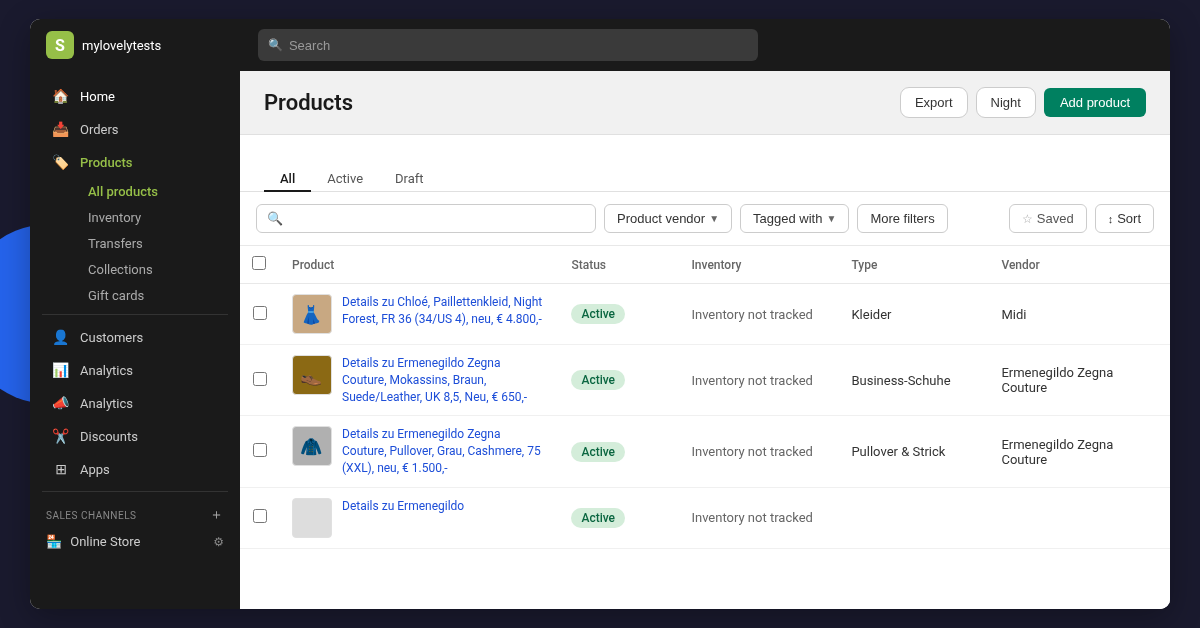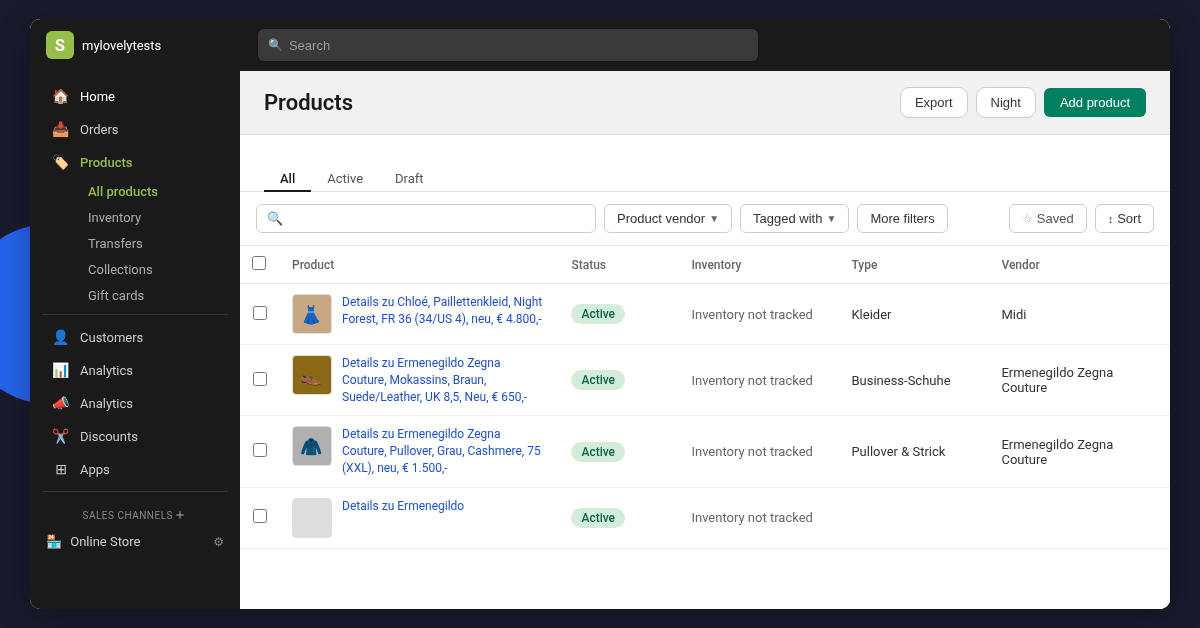--- a/index.html
+++ b/index.html
@@ -161,21 +161,21 @@
       margin: 6px 12px;
     }
     .sidebar-section-label {
       font-size: 10px;
       color: #888;
       padding: 8px 16px 4px;
       letter-spacing: 0.5px;
       text-transform: uppercase;
       display: flex;
       align-items: center;
-      justify-content: center;
+      justify-content: space-between;
     }
     .sidebar-section-label .add-icon {
       font-size: 14px;
       cursor: pointer;
       color: #aaa;
     }
     .sidebar-channel-item {
       display: flex;
       align-items: center;
       gap: 8px;

